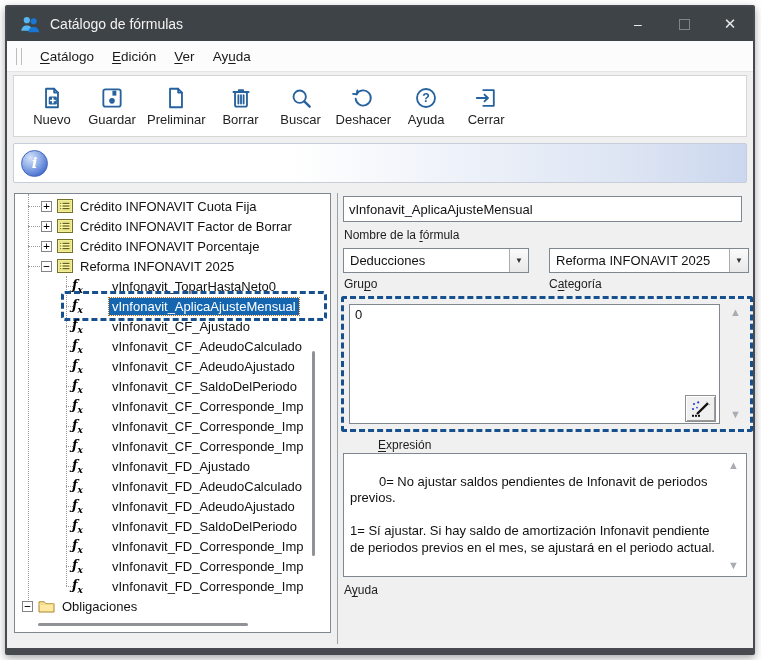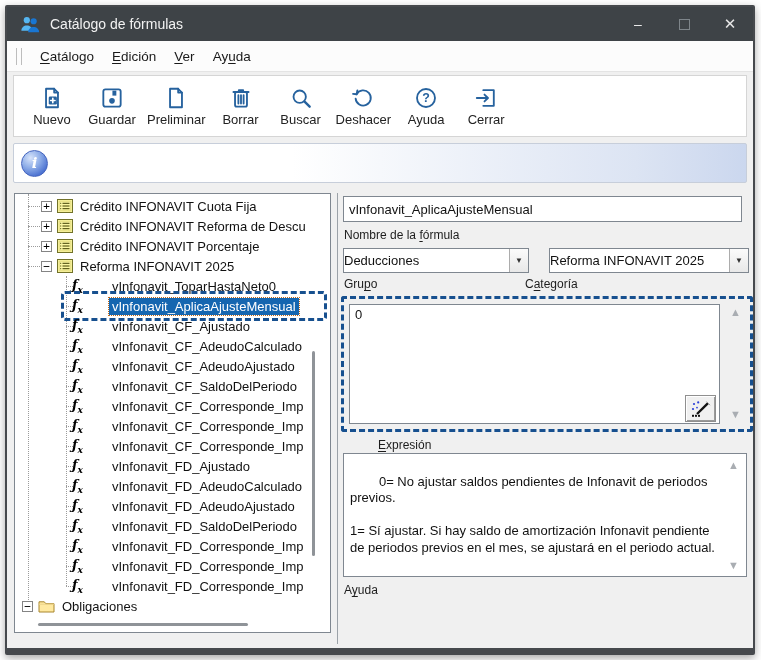--- a/index.html
+++ b/index.html
@@ -60,21 +60,21 @@
   .tree-label.sel{background:#1566B0;color:#fff;outline:1px dotted #C06818;}
   .tree-row.annotated::after{content:"";position:absolute;left:46px;right:3px;top:-5px;bottom:-5px;
           border:3px dashed #17508F;border-radius:4px;pointer-events:none;}
   .vthumb{position:absolute;left:297px;top:157px;width:3px;height:205px;background:#8F9398;border-radius:2px;}
   .hthumb{position:absolute;left:23px;bottom:6px;width:210px;height:3px;background:#8F9398;border-radius:2px;}
   
   .name-input{position:absolute;left:336px;top:3px;width:399px;height:26px;border:1px solid #7F8790;background:#fff;
               font-family:"Liberation Sans",sans-serif;font-size:13px;color:#111;padding:2px 5px;}
   .fld-label{position:absolute;font-size:12px;color:#1d1d1d;}
   .fld-label u{text-underline-offset:2px;}
-  .combo{position:absolute;top:55px;height:25px;background:#fff;border:1px solid #7F8790;display:flex;align-items:center;font-size:13px;color:#111;padding-left:0;}
+  .combo{position:absolute;top:55px;height:25px;background:#fff;border:1px solid #7F8790;display:flex;align-items:center;font-size:13px;color:#111;padding-left:6px;}
   .combo .combo-value{flex:1;overflow:hidden;white-space:nowrap;}
   .combo .arrow-btn{width:19px;align-self:stretch;background:linear-gradient(#FBFBFB,#E8E8E8);border-left:1px solid #ACACAC;
                     display:flex;align-items:center;justify-content:center;font-size:8px;color:#333;flex:none;}
   .expr-annotation{position:absolute;left:334px;top:103px;width:412px;height:136px;border:3px dashed #17508F;border-radius:3px;}
   .expr-box{position:absolute;left:5px;top:5px;right:30px;bottom:5px;background:#fff;border:1px solid #7F8790;
             padding:2px 5px;font-size:13px;color:#111;white-space:pre-wrap;}
   .scroll-arrow{position:absolute;font-size:11px;color:#A9ADB2;line-height:10px;}
   .expr-annotation .up{right:9px;top:8px;}
   .expr-annotation .down{right:9px;bottom:10px;}
   .wand-btn{position:absolute;right:34px;bottom:7px;width:31px;height:27px;background:#F0F0F0;
@@ -248,21 +248,21 @@
             <span class="hstub d1"></span>
             <span class="expand">+</span>
             <span class="cat-icon">
               <svg width="16" height="14" viewBox="0 0 16 14">
                 <rect x="0.5" y="0.5" width="15" height="13" fill="#FBF7A3" stroke="#72722A"></rect>
                 <rect x="2.2" y="2.2" width="11.6" height="9.6" fill="none" stroke="#E3DB7E"></rect>
                 <path d="M5.5 4.3h7M5.5 7h7M5.5 9.7h7" stroke="#3F3F00"></path>
                 <path d="M3.2 4.3h1M3.2 7h1M3.2 9.7h1" stroke="#3F3F00"></path>
               </svg>
             </span>
-            <span class="tree-label">Crédito INFONAVIT Reforma de Descu</span>
+            <span class="tree-label">Crédito INFONAVIT Factor de Borrar</span>
           </div>
           <div class="tree-row depth1" style="top: 42px;">
             <span class="hstub d1"></span>
             <span class="expand">+</span>
             <span class="cat-icon">
               <svg width="16" height="14" viewBox="0 0 16 14">
                 <rect x="0.5" y="0.5" width="15" height="13" fill="#FBF7A3" stroke="#72722A"></rect>
                 <rect x="2.2" y="2.2" width="11.6" height="9.6" fill="none" stroke="#E3DB7E"></rect>
                 <path d="M5.5 4.3h7M5.5 7h7M5.5 9.7h7" stroke="#3F3F00"></path>
                 <path d="M3.2 4.3h1M3.2 7h1M3.2 9.7h1" stroke="#3F3F00"></path>
@@ -381,21 +381,21 @@
 
       <div class="combo" style="left:336px;width:186px;">
         <span class="combo-value">Deducciones</span>
         <span class="arrow-btn">▼</span>
       </div>
       <div class="combo" style="left:542px;width:200px;">
         <span class="combo-value">Reforma INFONAVIT 2025</span>
         <span class="arrow-btn">▼</span>
       </div>
       <span class="fld-label" style="left:337px;top:84px;">Gru<u>p</u>o</span>
-      <span class="fld-label" style="left:518px;top:84px;">C<u>a</u>tegoría</span>
+      <span class="fld-label" style="left:542px;top:84px;">C<u>a</u>tegoría</span>
 
       <div class="expr-annotation">
         <div class="expr-box">0</div>
         <span class="scroll-arrow up">▲</span>
         <span class="scroll-arrow down">▼</span>
         <span class="wand-btn">
           <svg width="22" height="18" viewBox="0 0 22 18">
             <path d="M7 14 L18 3.2" stroke="#111" stroke-width="2.4"></path>
             <path d="M16.5 1.6l3.6 3.6" stroke="#9a9a9a" stroke-width="1"></path>
             <circle cx="4" cy="4" r="1.1" fill="#2B3FD8"></circle>

